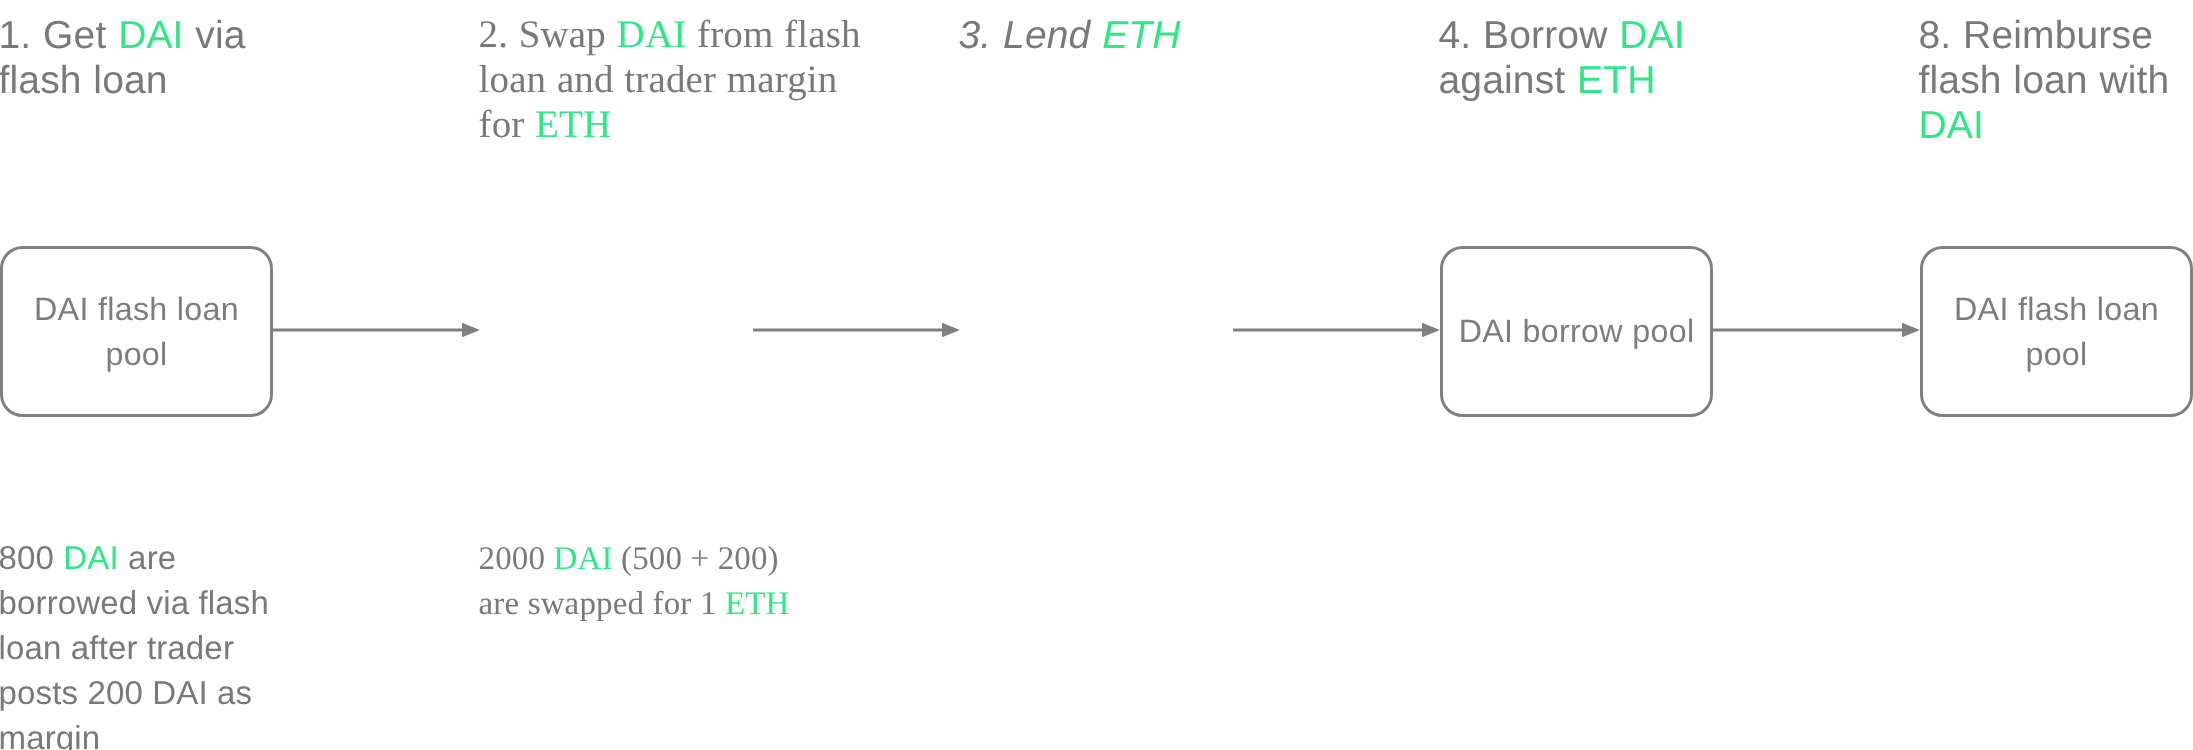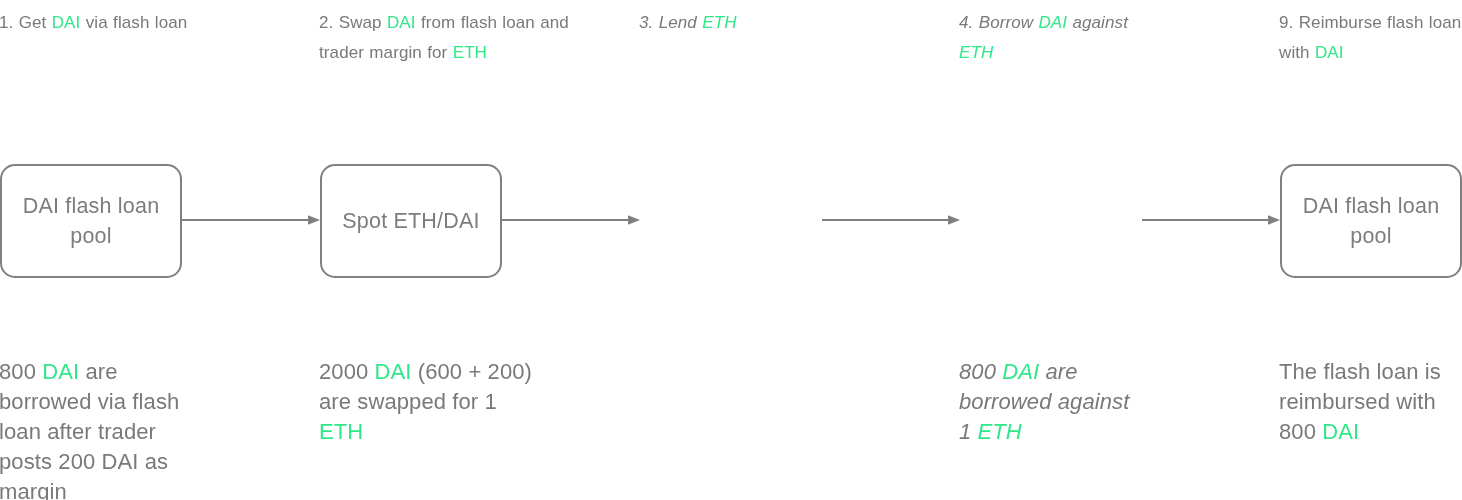--- a/index.html
+++ b/index.html
@@ -20,32 +20,32 @@
   }
 
   
   .col {
     position: absolute;
     top: 0;
     width: 320px;
     height: 500px;
   }
   .col-0 { left: -1px; }
-  .col-1 { left: 319px; }
+  .col-1 { left: 319px; font-family: Liberation Serif, serif; }
   .col-2 { left: 639px; font-style: italic; }
-  .col-3 { left: 959px; font-style: italic; }
+  .col-3 { left: 959px; }
   .col-4 { left: 1279px; }
 
   
   .step-head {
     position: absolute;
     top: 8px;
     left: 0;
     width: 196px;
-    font-size: 17px;
+    font-size: 26px;
     line-height: 30px;
     color: #797979;
     letter-spacing: 0.1px;
     word-spacing: 0.5px;
   }
   .col-1 .step-head { width: 256px; }
   .col-4 .step-head { width: 196px; }
 
   
   .node {
@@ -114,54 +114,52 @@
       <svg width="139" height="16" viewBox="0 0 139 16" xmlns="http://www.w3.org/2000/svg">
         <line x1="0" y1="8" x2="129" y2="8" stroke="#808080" stroke-width="2"></line>
         <polygon points="138,8 126,3.2 126,12.8" fill="#808080"></polygon>
       </svg>
     </div>
     <div class="caption"><span class="tok-grey">800 </span><span class="tok-green">DAI</span><span class="tok-grey"> are borrowed via flash loan after trader posts 200 DAI as margin</span></div>
   </div>
 
   <div class="col col-1">
     <div class="step-head"><span class="tok-grey">2. Swap </span><span class="tok-green">DAI</span><span class="tok-grey"> from flash loan and trader margin for </span><span class="tok-green">ETH</span></div>
-    <div class="node">
-      <div class="node-label">Spot ETH/DAI</div>
-    </div>
     <div class="arrow">
       <svg width="139" height="16" viewBox="0 0 139 16" xmlns="http://www.w3.org/2000/svg">
         <line x1="0" y1="8" x2="129" y2="8" stroke="#808080" stroke-width="2"></line>
         <polygon points="138,8 126,3.2 126,12.8" fill="#808080"></polygon>
       </svg>
     </div>
-    <div class="caption"><span class="tok-grey">2000 </span><span class="tok-green">DAI</span><span class="tok-grey"> (600 + 200) are swapped for 1 </span><span class="tok-green">ETH</span></div>
+    <div class="caption"><span class="tok-grey">2000 </span><span class="tok-green">DAI</span><span class="tok-grey"> (500 + 200) are swapped for 1 </span><span class="tok-green">ETH</span></div>
   </div>
 
   <div class="col col-2">
     <div class="step-head"><span class="tok-grey">3. Lend </span><span class="tok-green">ETH</span></div>
     <div class="arrow">
       <svg width="139" height="16" viewBox="0 0 139 16" xmlns="http://www.w3.org/2000/svg">
         <line x1="0" y1="8" x2="129" y2="8" stroke="#808080" stroke-width="2"></line>
         <polygon points="138,8 126,3.2 126,12.8" fill="#808080"></polygon>
       </svg>
     </div>
   </div>
 
   <div class="col col-3">
     <div class="step-head"><span class="tok-grey">4. Borrow </span><span class="tok-green">DAI</span><span class="tok-grey"> against </span><span class="tok-green">ETH</span></div>
+    <div class="node">
+      <div class="node-label">DAI borrow pool</div>
+    </div>
     <div class="arrow">
       <svg width="139" height="16" viewBox="0 0 139 16" xmlns="http://www.w3.org/2000/svg">
         <line x1="0" y1="8" x2="129" y2="8" stroke="#808080" stroke-width="2"></line>
         <polygon points="138,8 126,3.2 126,12.8" fill="#808080"></polygon>
       </svg>
     </div>
-    <div class="caption"><span class="tok-grey">800 </span><span class="tok-green">DAI</span><span class="tok-grey"> are borrowed against 1 </span><span class="tok-green">ETH</span></div>
   </div>
 
   <div class="col col-4">
-    <div class="step-head"><span class="tok-grey">9. Reimburse flash loan with </span><span class="tok-green">DAI</span></div>
+    <div class="step-head"><span class="tok-grey">8. Reimburse flash loan with </span><span class="tok-green">DAI</span></div>
     <div class="node">
       <div class="node-label">DAI flash loan pool</div>
     </div>
-    <div class="caption"><span class="tok-grey">The flash loan is reimbursed with 800 </span><span class="tok-green">DAI</span></div>
   </div>
 
 </div>
 
 </body></html>

